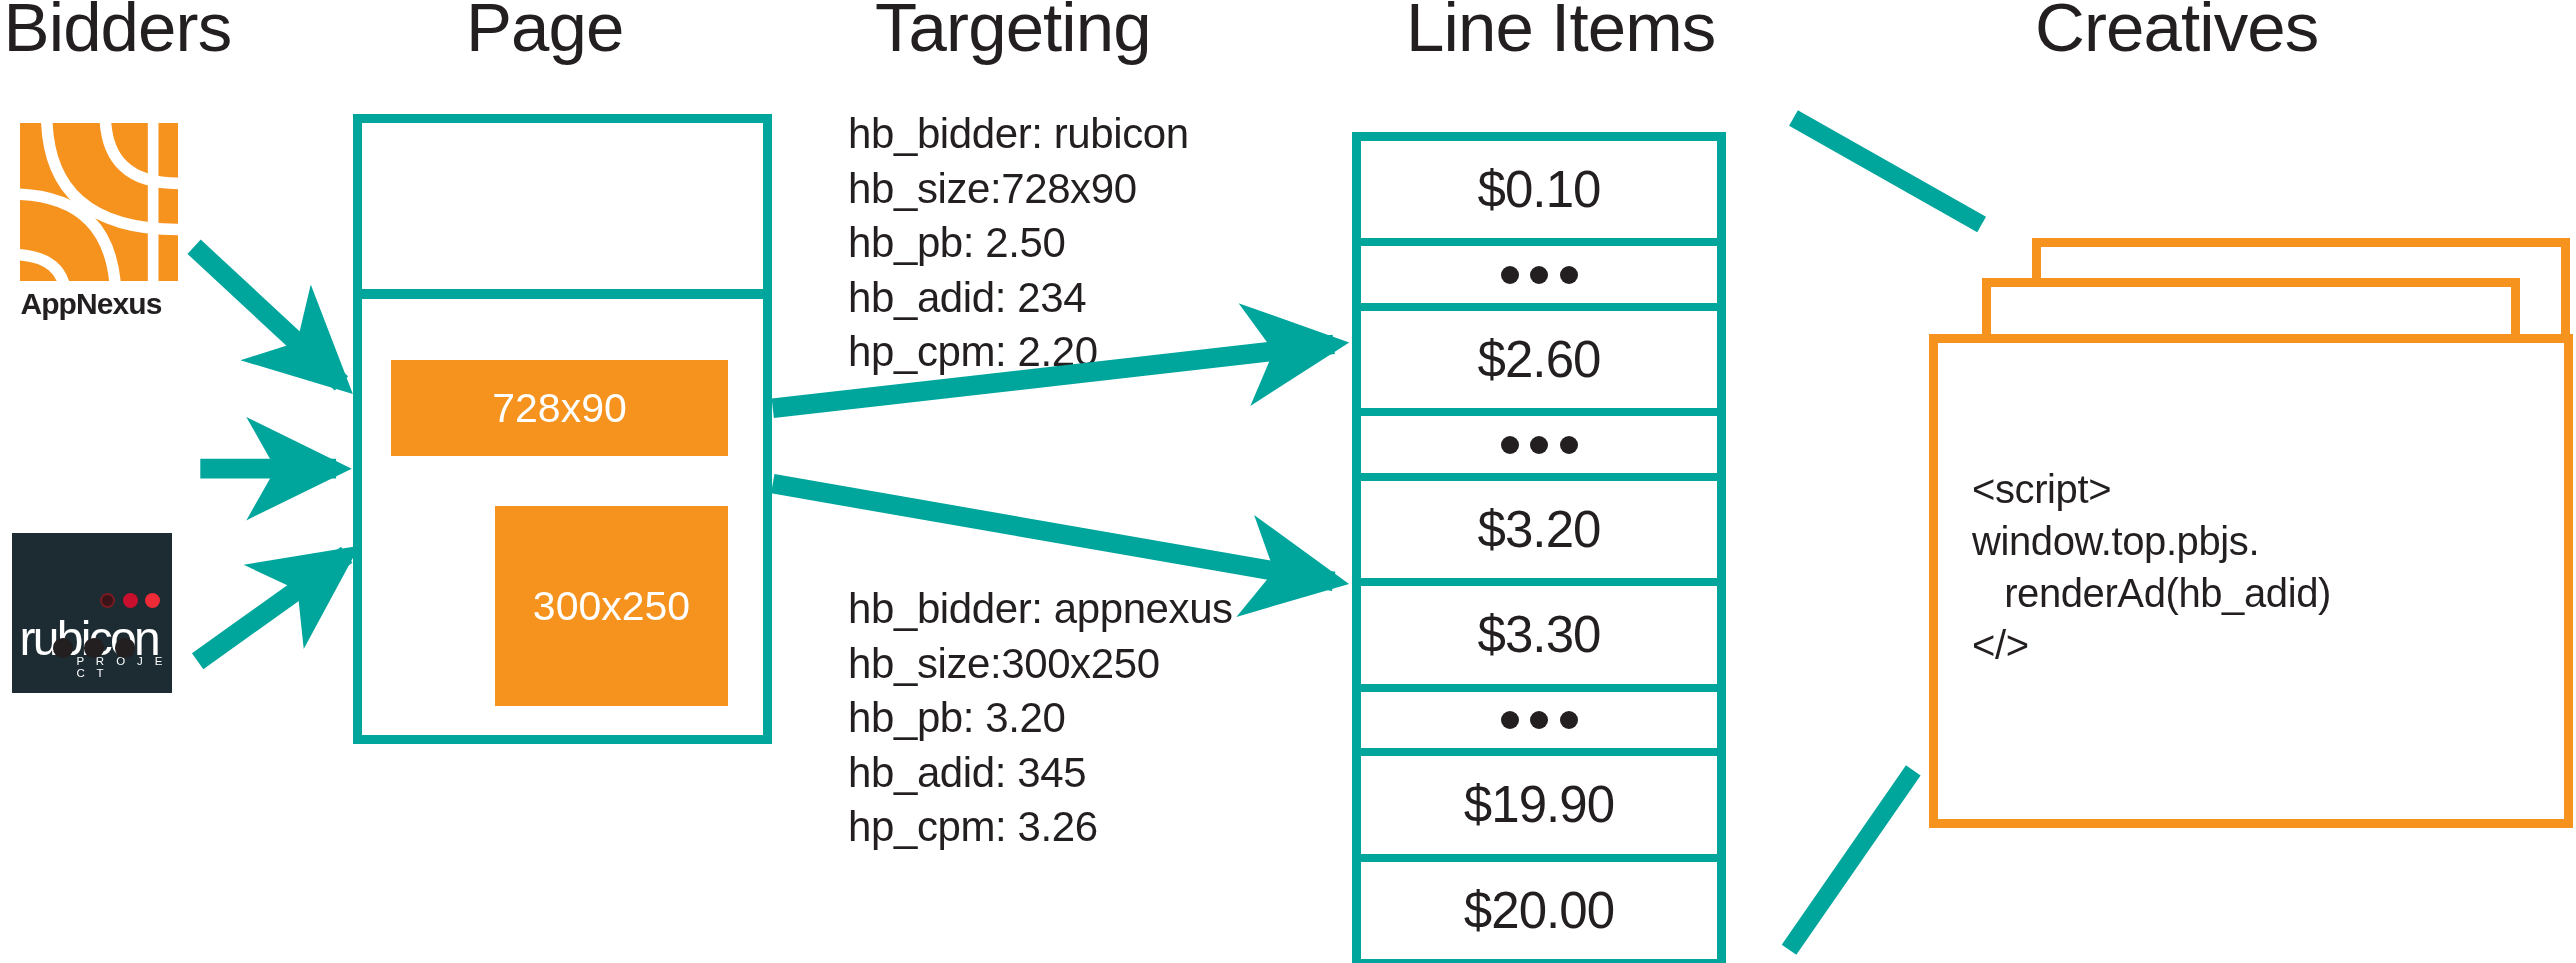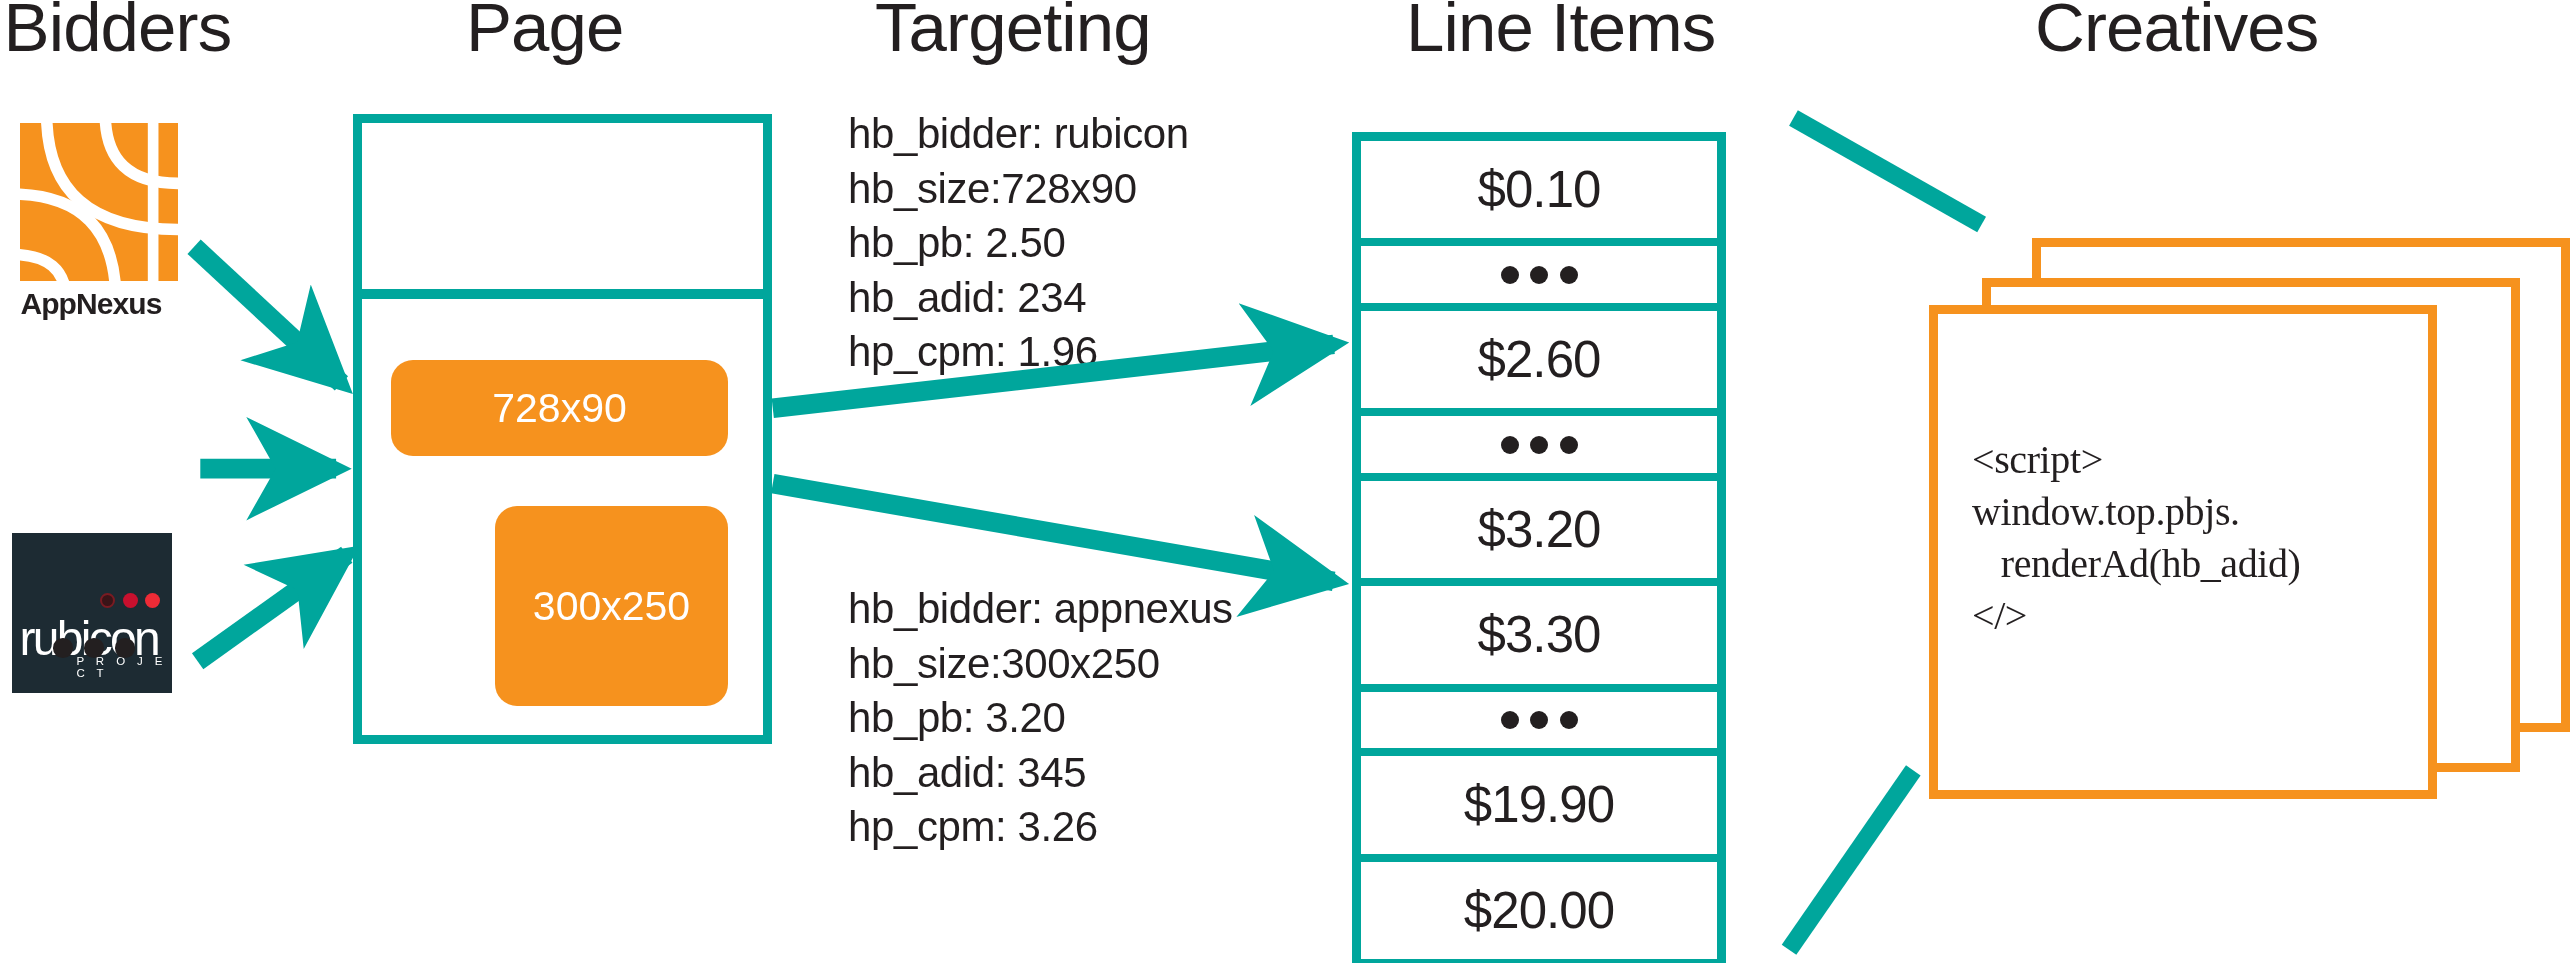--- a/index.html
+++ b/index.html
@@ -82,21 +82,20 @@
   .page-divider{
     position:absolute;height:9.8px;background:#00a69c;
   }
   .ad-slot{
     background:#f6921e;
     color:#ffffff;
     display:flex;align-items:center;justify-content:center;
     font-size:41px;
     letter-spacing:0px;
     font-weight:400;
-    border-radius:22px;
   }
 
   
   .targeting-block{line-height:1.30;}
   .targeting-line{
     font-size:42px;
     font-weight:normal;
     color:#231f20;
     white-space:nowrap;
     letter-spacing:-0.4px;
@@ -184,21 +183,21 @@
   </div>
   <div class="abs ad-slot" style="left:495px;top:506px;width:233px;height:200px;">
     <span>300x250</span>
   </div>
 
   <div class="abs targeting-block" style="left:848px;top:107px;">
     <div class="targeting-line">hb_bidder: rubicon</div>
     <div class="targeting-line">hb_size:728x90</div>
     <div class="targeting-line">hb_pb: 2.50</div>
     <div class="targeting-line">hb_adid: 234</div>
-    <div class="targeting-line">hp_cpm: 1.96</div>
+    <div class="targeting-line">hp_cpm: 2.20</div>
   </div>
 
   <div class="abs targeting-block" style="left:848px;top:582px;">
     <div class="targeting-line">hb_bidder: appnexus</div>
     <div class="targeting-line">hb_size:300x250</div>
     <div class="targeting-line">hb_pb: 3.20</div>
     <div class="targeting-line">hb_adid: 345</div>
     <div class="targeting-line">hp_cpm: 3.26</div>
   </div>
 
@@ -239,21 +238,21 @@
     <div class="li-row">
         <span>$19.90</span>
       </div>
     <div class="li-row">
         <span>$20.00</span>
       </div>
   </div>
 
   <div class="abs creative-card" style="left:2032px;top:238px;width:538px;height:494px;"></div>
   <div class="abs creative-card" style="left:1982px;top:278px;width:538px;height:494px;"></div>
-  <div class="abs creative-card" style="left:1929px;top:305px;width:508px;height:494px;font-family:Liberation Serif, serif;">
+  <div class="abs creative-card" style="left:1929px;top:334px;width:644px;height:494px;">
     <div class="creative-code" style="margin:120px 0 0 34px;">&lt;script&gt;
 window.top.pbjs.
    renderAd(hb_adid)
 &lt;/&gt;</div>
   </div>
 
   <svg class="overlay" width="2576" height="963" aria-hidden="true" viewBox="0 0 2901 1085">
     <defs>
       <marker id="ah" markerWidth="6" markerHeight="6" refX="4.6" refY="3" orient="auto" markerUnits="strokeWidth">
         <path d="M0,0.35 L5.4,3 L0,5.65 L1.5,3 Z" fill="#00a69c"></path>

